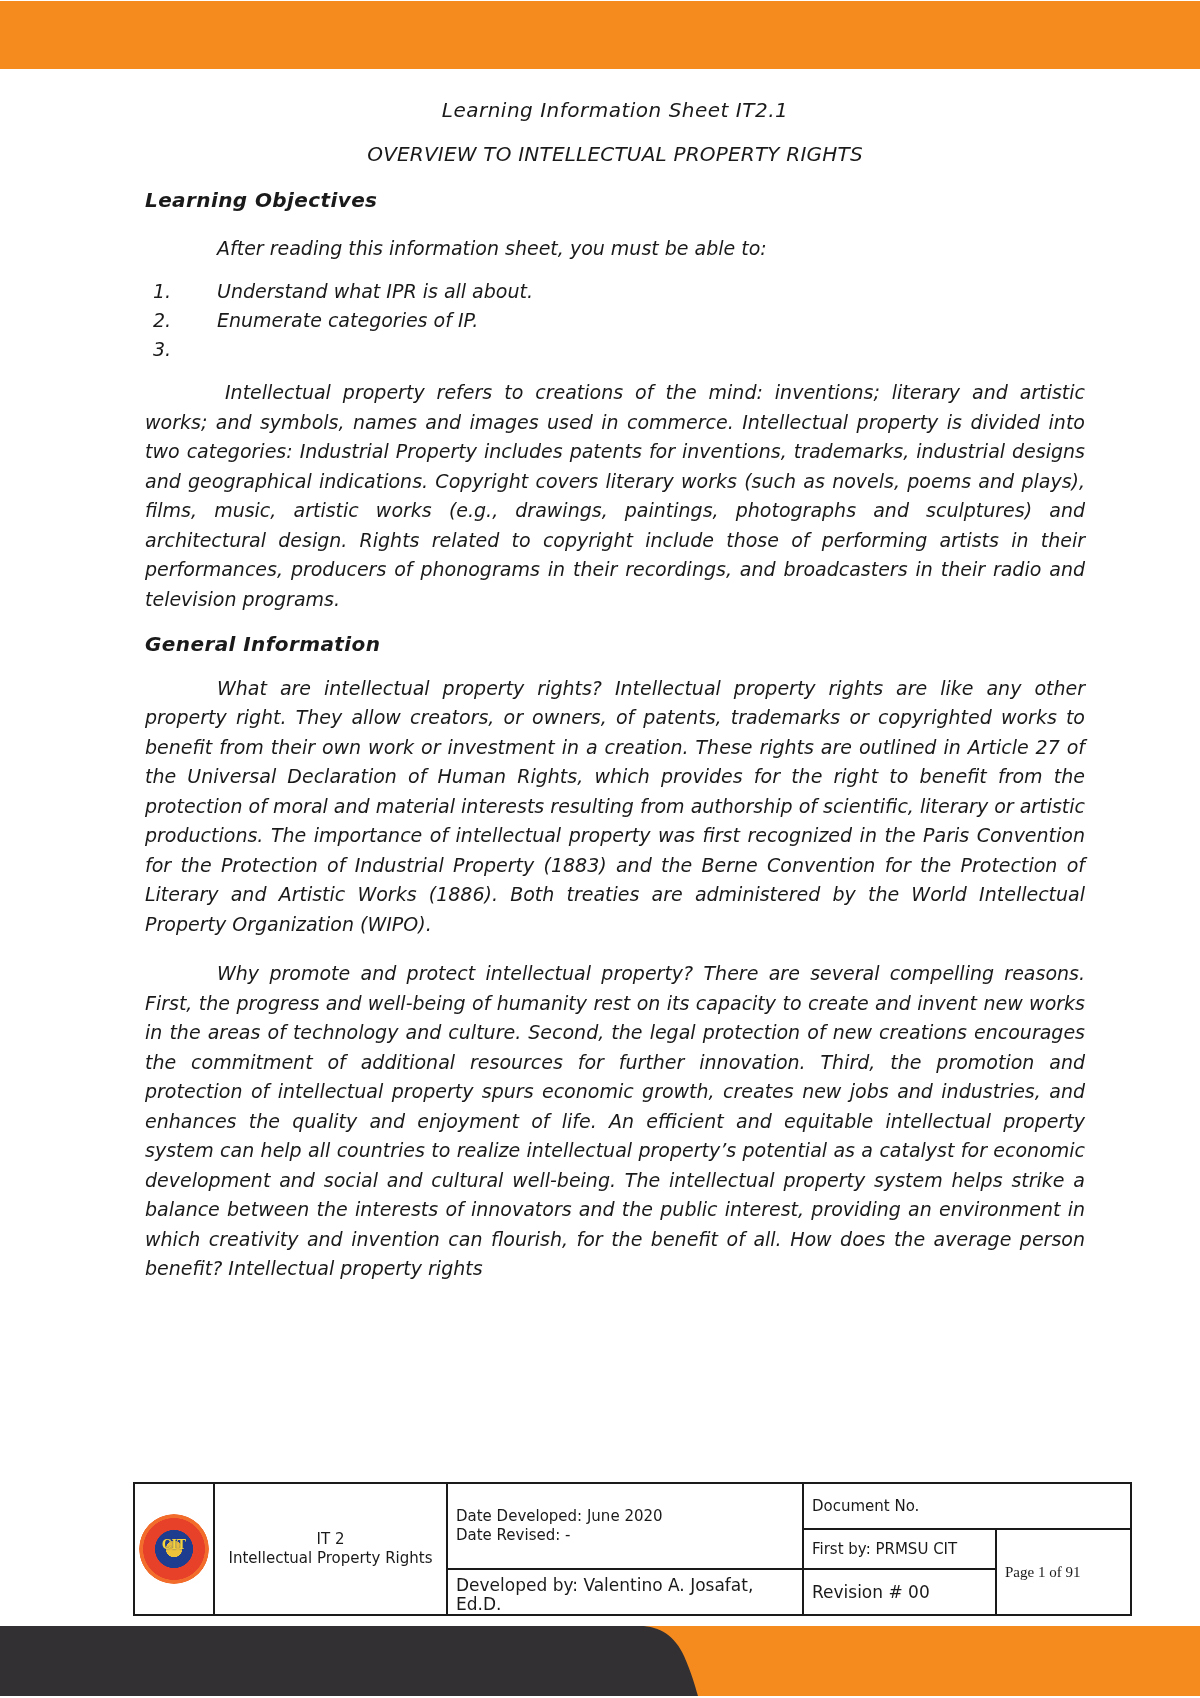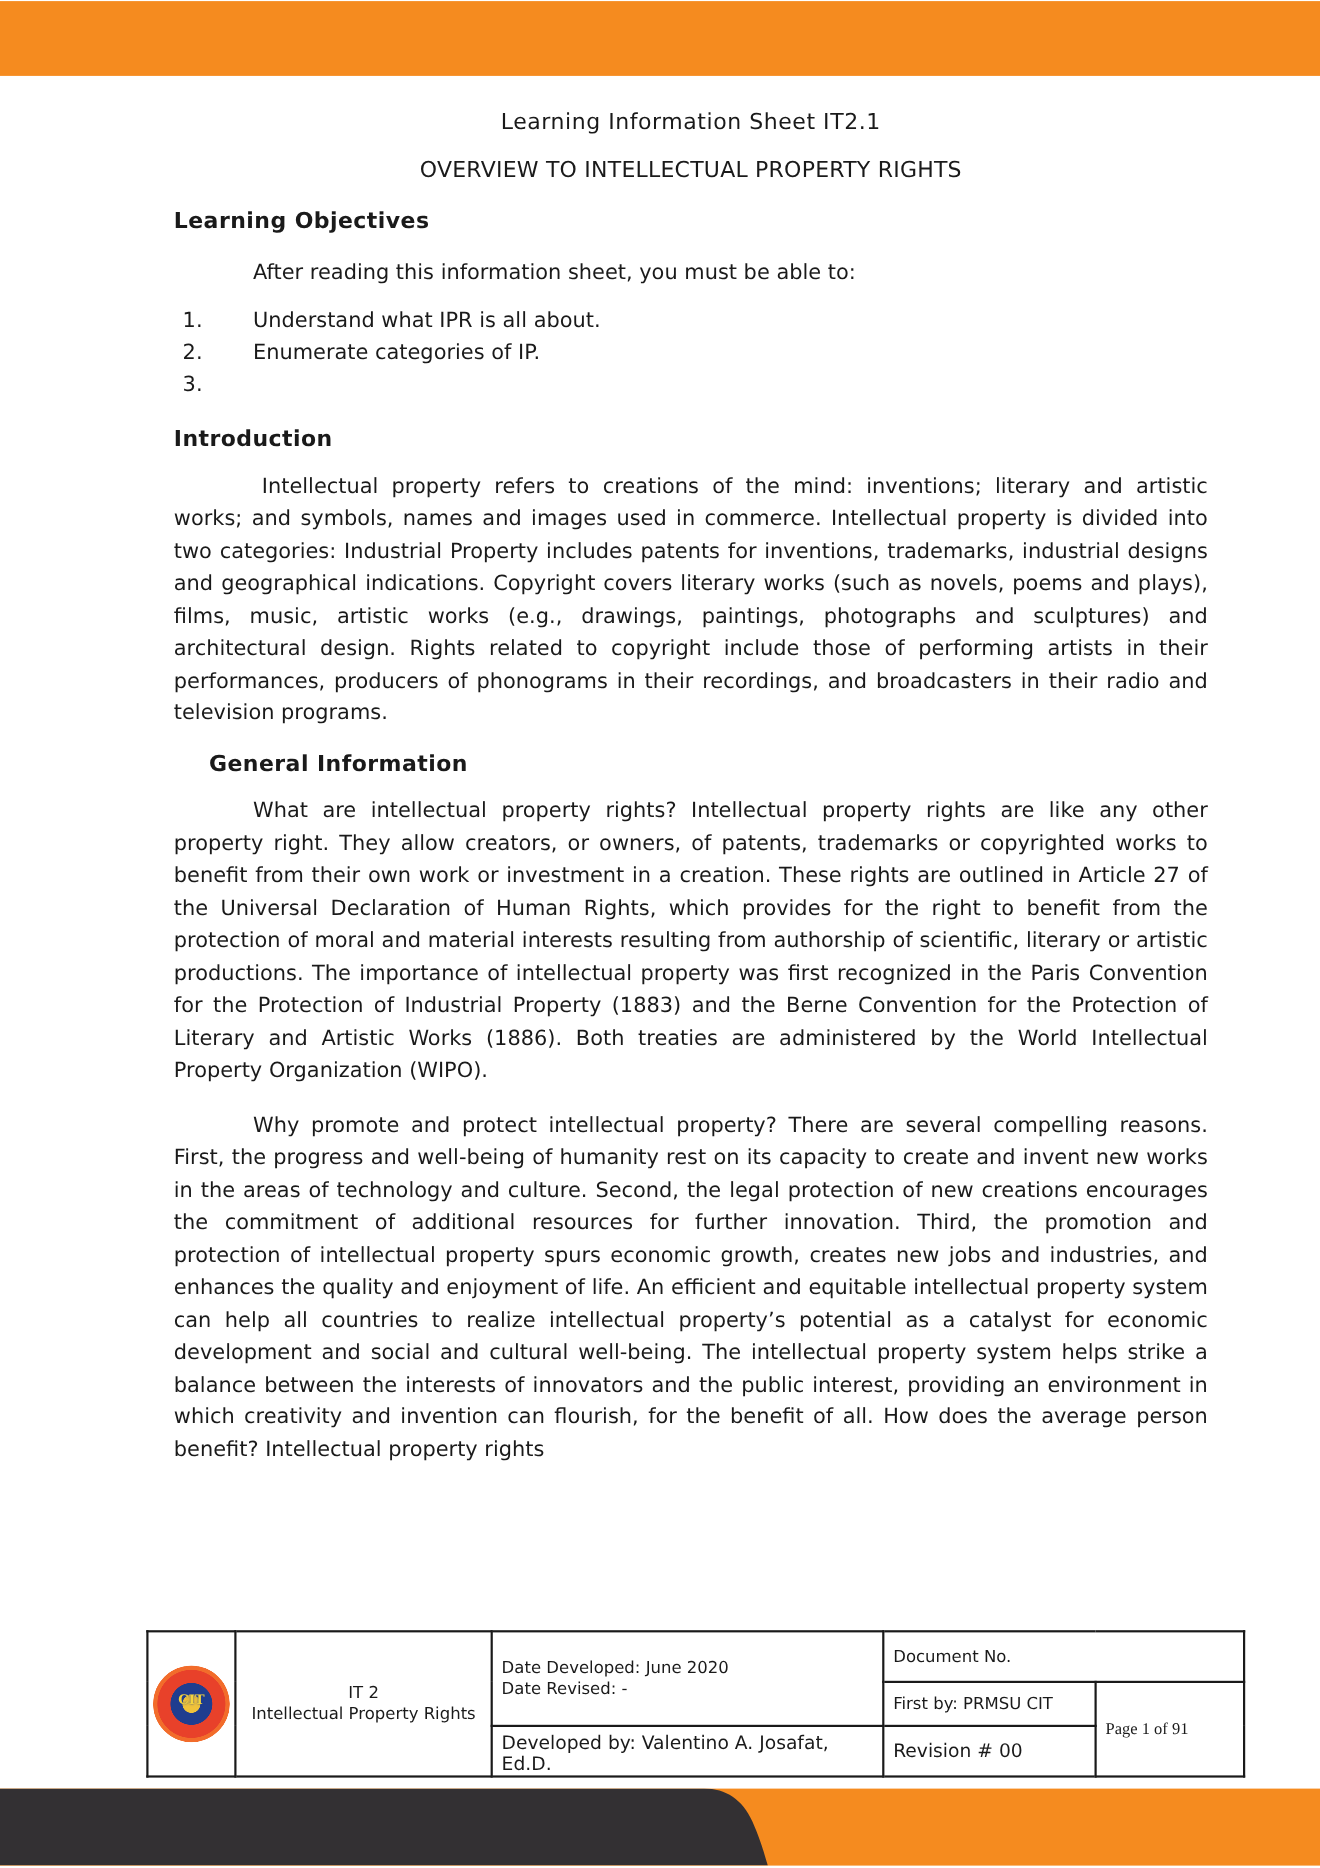--- a/index.html
+++ b/index.html
@@ -6,39 +6,39 @@
   body {
     width: 1200px; height: 1698px; position: relative; overflow: hidden;
     background: #ffffff; color: #1a1a1a;
     font-family: "DejaVu Sans", sans-serif;
   }
   .top-band {
     position: absolute; left: 0; top: 1px; width: 1200px; height: 68px;
     background: #f58b1f;
   }
   .content {
-    position: absolute; left: 158px; top: 90px; width: 940px;
-    font-size: 19px; line-height: 29.5px;
+    position: absolute; left: 145px; top: 90px; width: 940px;
+    font-size: 19px; line-height: 29.5px; font-style: italic;
   }
   .doc-title {
     text-align: center; font-size: 20px; margin: 6px 0 0 0; height: 30px; letter-spacing: 0.5px;
   }
   .doc-subtitle {
     text-align: center; font-size: 20px; margin: 14px 0 0 0; height: 30px; letter-spacing: 0.2px;
   }
   .section-heading {
     font-weight: bold; font-size: 20px; margin: 0; letter-spacing: 0.4px;
   }
   .h-obj { margin-top: 16px; }
   .intro-line { margin: 18px 0 0 0; text-indent: 72px; }
   .objectives { list-style: none; padding: 0; margin: 14px 0 0 0; }
   .objectives li { display: flex; height: 29px; }
   .obj-num { display: inline-block; width: 72px; }
   .h-intro { margin-top: 20px; }
-  .h-gen { margin-top: 16px; margin-left: 32px; }
+  .h-gen { margin-top: 16px; }
   p.body {
     margin: 14px 0 0 0; text-align: justify; text-indent: 72px;
   }
   p.body.first-intro { text-indent: 80px; }
   p.body.gap { margin-top: 20px; }
 
   
   .footer-table {
     position: absolute; left: 133px; top: 1482px; width: 999px; height: 128px;
     border-collapse: collapse; font-size: 15px; line-height: 19px;
@@ -90,21 +90,20 @@
     </li>
     <li>
       <span class="obj-num" style="padding-left:8px; width:64px;">2.</span>
       <span>Enumerate categories of IP.</span>
     </li>
     <li>
       <span class="obj-num" style="padding-left:8px; width:64px;">3.</span>
     </li>
   </ol>
 
-  <h2 class="section-heading h-intro">Introduction</h2>
   <p class="body first-intro">Intellectual property refers to creations of the mind: inventions; literary and artistic works; and symbols, names and images used in commerce. Intellectual property is divided into two categories: Industrial Property includes patents for inventions, trademarks, industrial designs and geographical indications. Copyright covers literary works (such as novels, poems and plays), films, music, artistic works (e.g., drawings, paintings, photographs and sculptures) and architectural design. Rights related to copyright include those of performing artists in their performances, producers of phonograms in their recordings, and broadcasters in their radio and television programs.</p>
 
   <h2 class="section-heading h-gen">General Information</h2>
   <p class="body">What are intellectual property rights? Intellectual property rights are like any other property right. They allow creators, or owners, of patents, trademarks or copyrighted works to benefit from their own work or investment in a creation. These rights are outlined in Article 27 of the Universal Declaration of Human Rights, which provides for the right to benefit from the protection of moral and material interests resulting from authorship of scientific, literary or artistic productions. The importance of intellectual property was first recognized in the Paris Convention for the Protection of Industrial Property (1883) and the Berne Convention for the Protection of Literary and Artistic Works (1886). Both treaties are administered by the World Intellectual Property Organization (WIPO).</p>
   <p class="body gap">Why promote and protect intellectual property? There are several compelling reasons. First, the progress and well-being of humanity rest on its capacity to create and invent new works in the areas of technology and culture. Second, the legal protection of new creations encourages the commitment of additional resources for further innovation. Third, the promotion and protection of intellectual property spurs economic growth, creates new jobs and industries, and enhances the quality and enjoyment of life. An efficient and equitable intellectual property system can help all countries to realize intellectual property’s potential as a catalyst for economic development and social and cultural well-being. The intellectual property system helps strike a balance between the interests of innovators and the public interest, providing an environment in which creativity and invention can flourish, for the benefit of all.  How does the average person benefit? Intellectual property rights</p>
 </div>
 
 <table class="footer-table">
   <tbody>
       <tr>

